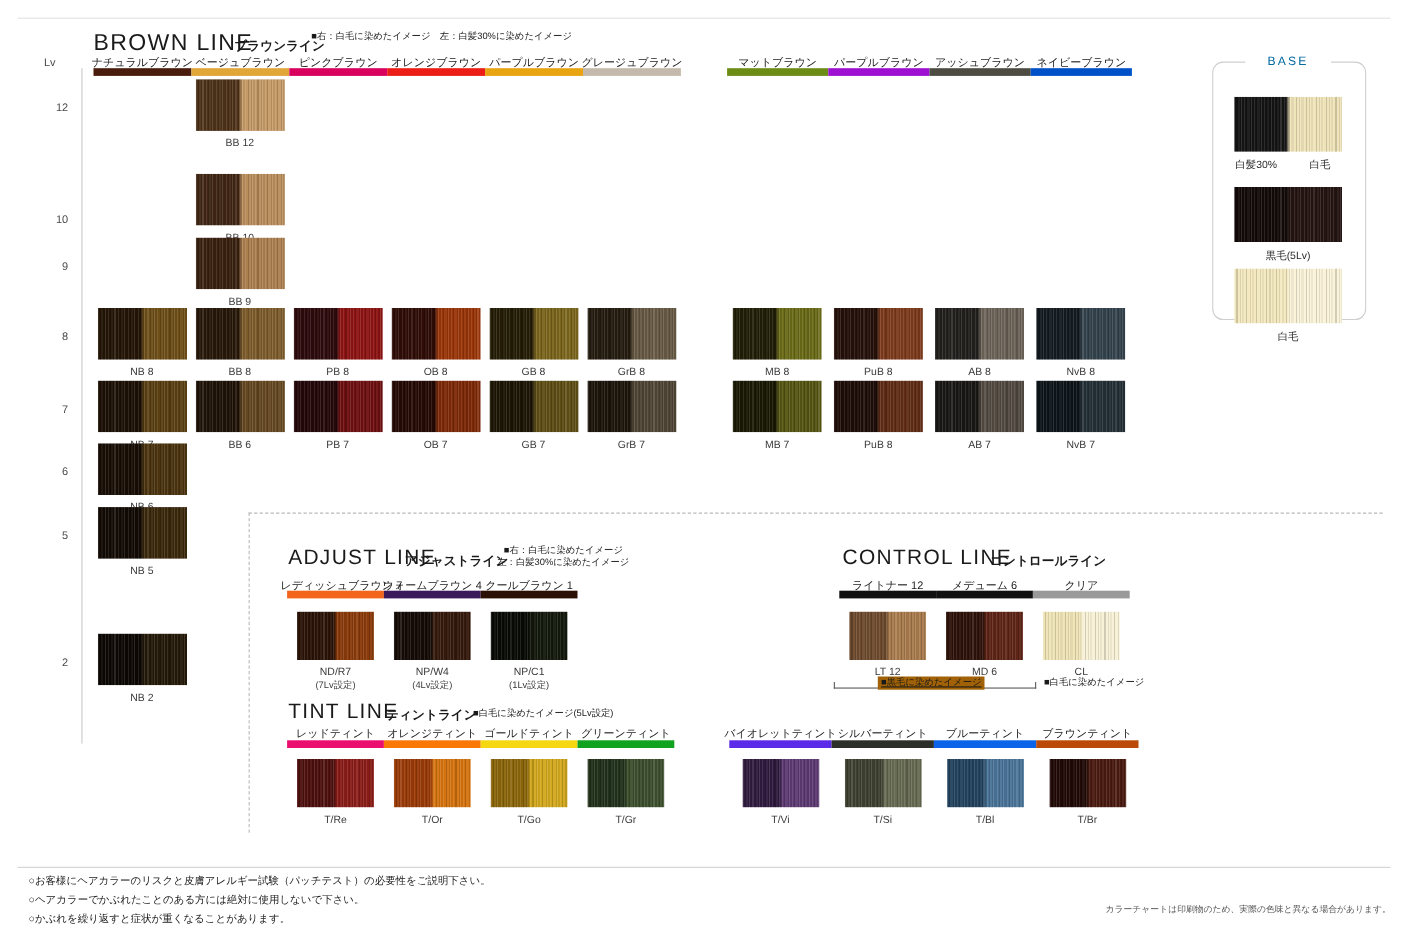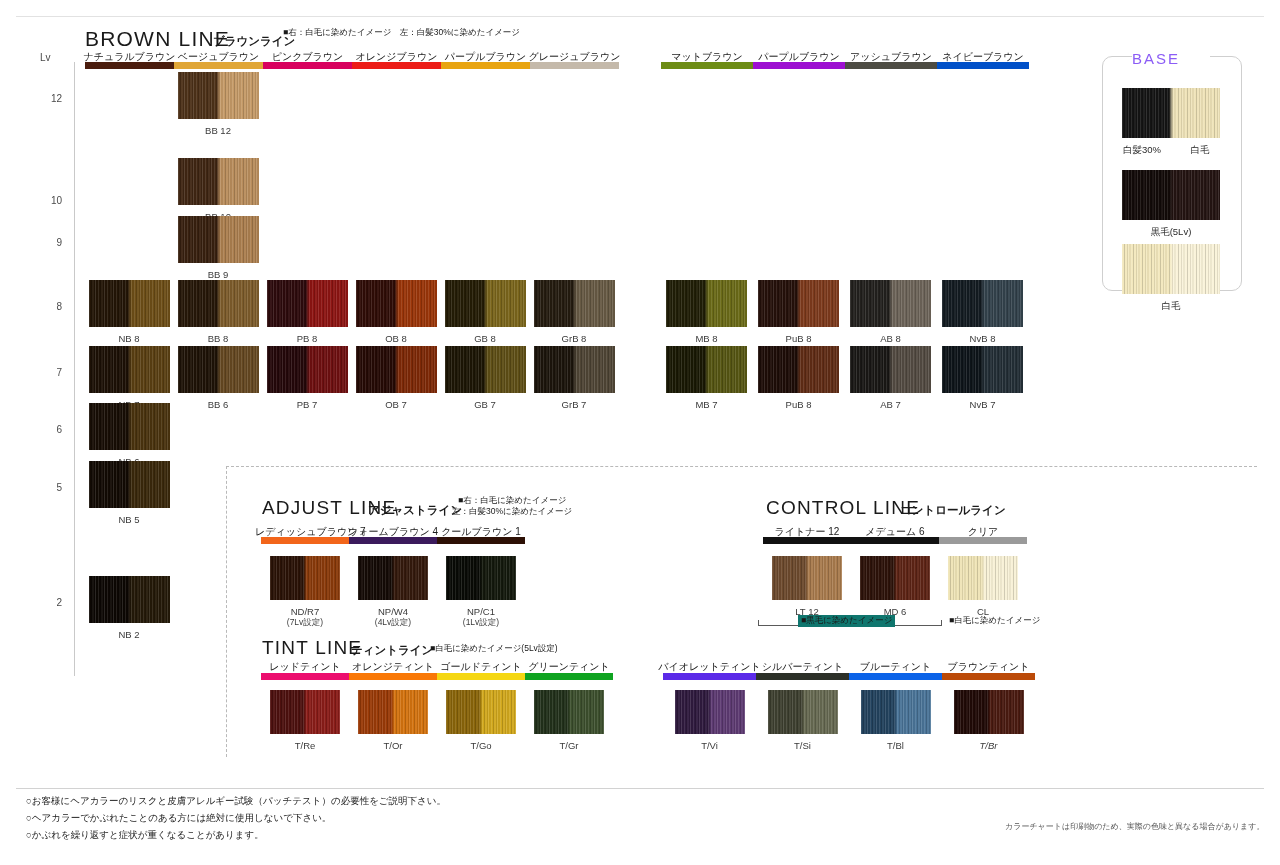--- a/index.html
+++ b/index.html
@@ -39,29 +39,29 @@
   .swlabel{position:absolute;text-align:center;font-size:9.5px;color:#3a3a3a;white-space:nowrap;}
   .swlabel2{position:absolute;text-align:center;font-size:8.5px;color:#3a3a3a;white-space:nowrap;}
 
   
   .lv-axis{position:absolute;left:74px;top:62px;width:1px;height:614px;background:#c9c9c9;}
   .lv-label{position:absolute;width:28px;text-align:right;font-size:10px;color:#4a4a4a;}
   .lv-head{position:absolute;font-size:10px;color:#4a4a4a;}
 
   
   .base-card{position:absolute;border:1px solid #cfcfcf;border-radius:10px;background:#fff;}
-  .base-title{position:absolute;background:#fff;font-size:15px;letter-spacing:2px;color:#8b5cf6;text-align:left;}
+  .base-title{position:absolute;background:#fff;font-size:11px;letter-spacing:2px;color:#0369a1;text-align:center;}
   .base-label{position:absolute;text-align:center;font-size:9.5px;color:#2a2a2a;white-space:nowrap;}
 
   
   .dashpanel{position:absolute;border-top:1px dashed #b9b9b9;border-left:1px dashed #b9b9b9;}
 
   
   .bracket{position:absolute;border-left:1px solid #5a5a5a;border-right:1px solid #5a5a5a;border-bottom:1px solid #5a5a5a;height:5px;}
-  .bracket-label{position:absolute;font-size:8.5px;color:#1a1a1a;background:#0f766e;padding:0 3px;white-space:nowrap;}
+  .bracket-label{position:absolute;font-size:8.5px;color:#1a1a1a;background:#a16207;padding:0 3px;white-space:nowrap;text-decoration:underline;}
   .plain-label{position:absolute;font-size:8.5px;color:#1a1a1a;white-space:nowrap;}
 
   
   .footrule{position:absolute;left:16px;top:788px;width:1248px;height:1px;background:#d2d2d2;}
   .footline{position:absolute;font-size:9.5px;color:#1a1a1a;white-space:nowrap;}
   .footnote-right{position:absolute;font-size:8px;color:#555;white-space:nowrap;}
   .topline{position:absolute;left:16px;top:16px;width:1248px;height:1px;background:#e2e2e2;}
 </style>
 </head>
 <body>
@@ -389,21 +389,21 @@
       <div class="swlabel" style="left:753.5px;top:740px;width:98px;">T/Si</div>
       <div class="swatch" style="left:860.5px;top:690px;width:70px;height:44px;">
         <div class="grad" style="background: linear-gradient(90deg, rgb(34, 66, 94) 0%, rgb(34, 66, 94) 48%, rgb(74, 116, 152) 52%, rgb(74, 116, 152) 100%);"></div>
         <div class="strands"></div>
       </div>
       <div class="swlabel" style="left:846.5px;top:740px;width:98px;">T/Bl</div>
       <div class="swatch" style="left:953.5px;top:690px;width:70px;height:44px;">
         <div class="grad" style="background: linear-gradient(90deg, rgb(32, 9, 6) 0%, rgb(32, 9, 6) 48%, rgb(74, 26, 16) 52%, rgb(74, 26, 16) 100%);"></div>
         <div class="strands"></div>
       </div>
-      <div class="swlabel" style="left:939.5px;top:740px;width:98px;font-style:italic;">T/Br</div>
+      <div class="swlabel" style="left:939.5px;top:740px;width:98px;">T/Br</div>
     </div>
 
   <div class="footrule"></div>
   <div id="footer-lines">
       <div class="footline" style="left:26px;top:795px;">○お客様にヘアカラーのリスクと皮膚アレルギー試験（パッチテスト）の必要性をご説明下さい。</div>
       <div class="footline" style="left:26px;top:812px;">○ヘアカラーでかぶれたことのある方には絶対に使用しないで下さい。</div>
       <div class="footline" style="left:26px;top:829px;">○かぶれを繰り返すと症状が重くなることがあります。</div>
     </div>
   <div class="footnote-right" style="left:1005px;top:821px;">カラーチャートは印刷物のため、実際の色味と異なる場合があります。</div>
 </div>

